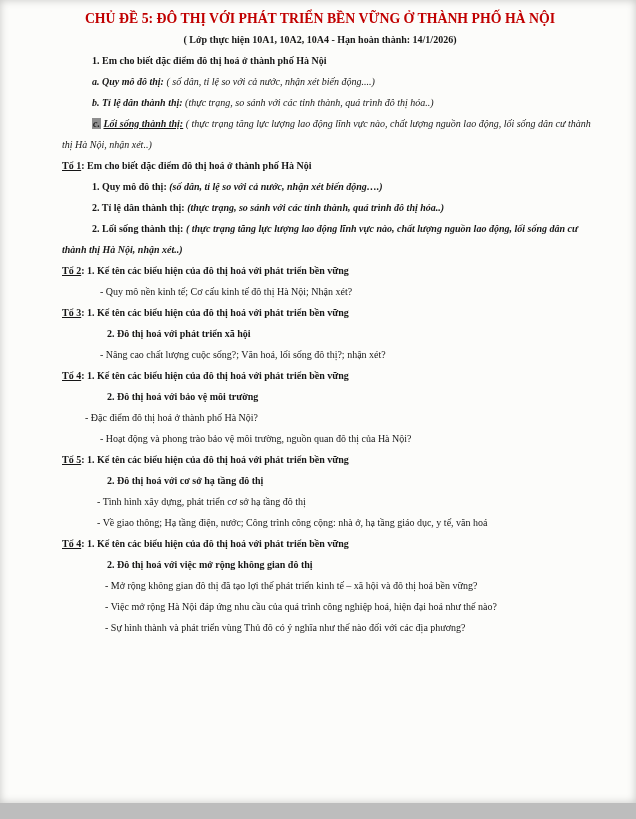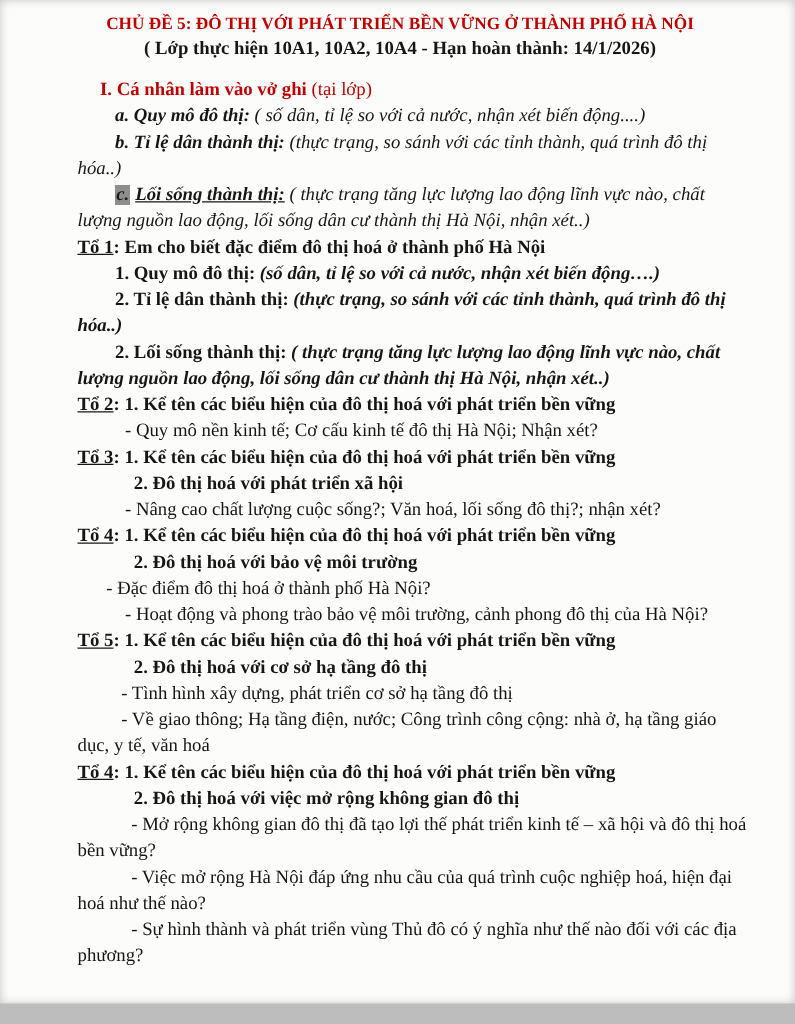--- a/index.html
+++ b/index.html
@@ -6,21 +6,21 @@
   html, body { margin: 0; padding: 0; background: #bdbdbd; }
   .page {
     width: 636px; height: 803px; margin: 0 auto;
     background: #fcfcfa;
     padding: 8px 38px 6px 62px;
     box-shadow: inset 0 0 8px rgba(0,0,0,.22);
     font-family: "Liberation Serif", "DejaVu Serif", serif;
     color: #161616;
     overflow: hidden;
   }
-  p { margin: 0; font-size: 15px; line-height: 21px; }
+  p { margin: 0; font-size: 10px; line-height: 21px; }
   .center { text-align: center; margin-left: -20px; }
   .title  { font-size: 13.8px; }
   .gap    { margin-top: 12px; }
   .b { font-weight: 700; }
   .i { font-style: italic; }
   .u { text-decoration: underline; }
   .red { color: #c00000; }
   .hl { background: #8e8e8e; color: #1c1c1c; padding: 0 1px; }
   .ind18 { text-indent: 18px; }
   .ind23 { text-indent: 23px; }
@@ -31,22 +31,22 @@
   .ind45 { text-indent: 45px; }
 </style>
 </head>
 <body>
 
 <div class="page">
 
   <p class="center b red title">CHỦ ĐỀ 5: ĐÔ THỊ VỚI PHÁT TRIỂN BỀN VỮNG Ở THÀNH PHỐ HÀ NỘI</p>
   <p class="center b">( Lớp thực hiện 10A1, 10A2, 10A4  -  Hạn hoàn thành: 14/1/2026)</p>
 
-  <p class="ind18 gap"><span class="b red">I. Cá nhân làm vào vở ghi </span><span class="red">(tại lớp)</span></p>
 
+  <p class="ind30 b">1. Em cho biết đặc điểm đô thị hoá ở thành phố Hà Nội</p>
 
   <p class="ind30 i"><span class="b">a. Quy mô đô thị: </span><span>( số dân, tỉ lệ so với cả nước, nhận xét biến động....)</span></p>
 
   <p class="ind30 i"><span class="b">b. Tỉ lệ dân thành thị: </span><span>(thực trạng, so sánh với các tỉnh thành, quá trình đô thị hóa..)</span></p>
 
   <p class="ind30 i"><span class="b hl">c.</span>
     <span class="b u">Lối sống thành thị:</span>
     <span>( thực trạng tăng lực lượng lao động lĩnh vực nào, chất lượng nguồn lao động, lối sống dân cư thành thị Hà Nội, nhận xét..)</span></p>
 
 
@@ -62,26 +62,26 @@
   <p class="b"><span class="u">Tổ 2</span><span>: 1. Kể tên các biểu hiện của đô thị hoá với phát triển bền vững</span></p>
   <p class="ind38">- Quy mô nền kinh tế; Cơ cấu kinh tế đô thị Hà Nội; Nhận xét?</p>
 
   <p class="b"><span class="u">Tổ 3</span><span>:  1. Kể tên các biểu hiện của đô thị hoá với phát triển bền vững</span></p>
   <p class="ind45 b">2. Đô thị hoá với phát triển xã hội</p>
   <p class="ind38">- Nâng cao chất lượng cuộc sống?;  Văn hoá, lối sống đô thị?; nhận xét?</p>
 
   <p class="b"><span class="u">Tổ 4</span><span>:  1. Kể tên các biểu hiện của đô thị hoá với phát triển bền vững</span></p>
   <p class="ind45 b">2. Đô thị hoá với bảo vệ môi trường</p>
   <p class="ind23">- Đặc điểm đô thị hoá ở thành phố Hà Nội?</p>
-  <p class="ind38">- Hoạt động và phong trào bảo vệ môi trường, cảnh phong đô thị của Hà Nội?</p>
+  <p class="ind38">- Hoạt động và phong trào bảo vệ môi trường, nguồn quan đô thị của Hà Nội?</p>
 
   <p class="b"><span class="u">Tổ 5</span><span>: 1. Kể tên các biểu hiện của đô thị hoá với phát triển bền vững</span></p>
   <p class="ind45 b">2. Đô thị hoá với cơ sở hạ tầng đô thị</p>
   <p class="ind35">- Tình hình xây dựng, phát triển cơ sở hạ tầng đô thị</p>
   <p class="ind35">- Về giao thông; Hạ tầng điện, nước; Công trình công cộng: nhà ở, hạ tầng giáo dục, y tế, văn hoá</p>
 
   <p class="b"><span class="u">Tổ 4</span><span>: 1. Kể tên các biểu hiện của đô thị hoá với phát triển bền vững</span></p>
   <p class="ind45 b">2. Đô thị hoá với việc mở rộng không gian đô thị</p>
   <p class="ind43">- Mở rộng không gian đô thị đã tạo lợi thế phát triển kinh tế – xã hội và đô thị hoá bền vững?</p>
-  <p class="ind43">- Việc mở rộng Hà Nội đáp ứng nhu cầu của quá trình cuộc nghiệp hoá, hiện đại hoá như thế nào?</p>
+  <p class="ind43">- Việc mở rộng Hà Nội đáp ứng nhu cầu của quá trình công nghiệp hoá, hiện đại hoá như thế nào?</p>
   <p class="ind43">- Sự hình thành và phát triển vùng Thủ đô có ý nghĩa như thế nào đối với các địa phương?</p>
 
 </div>
 
 </body></html>

